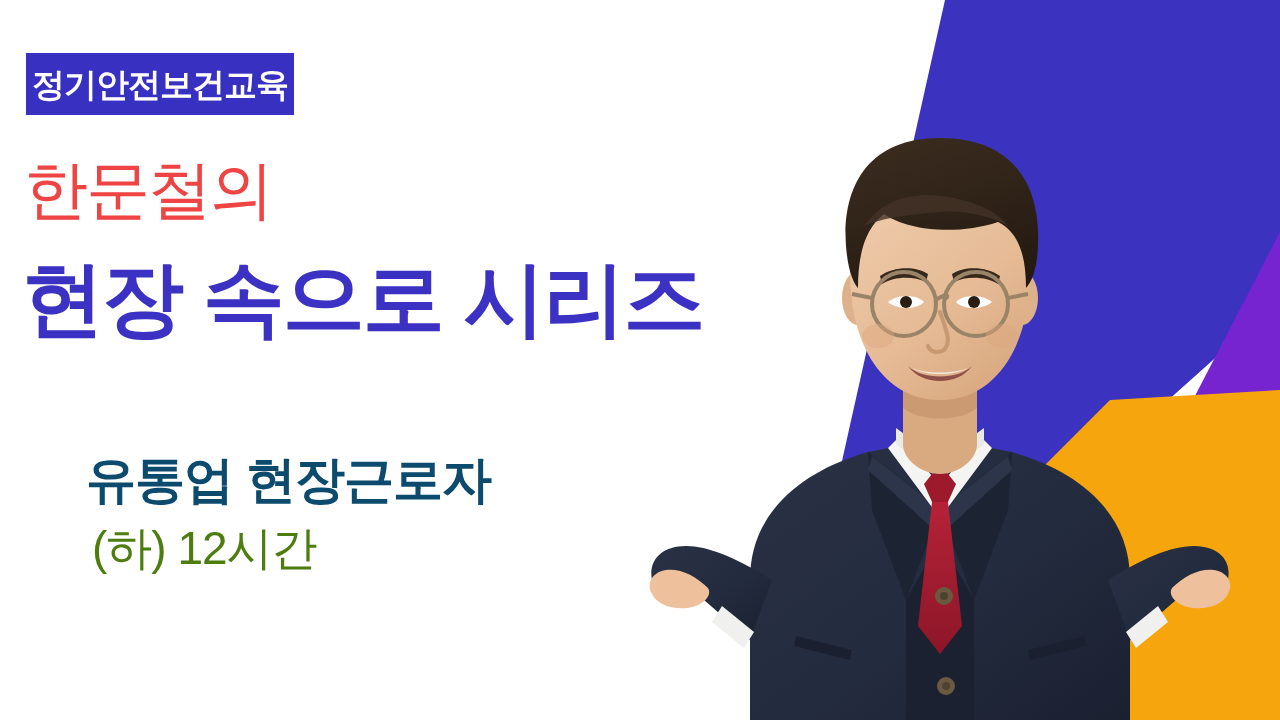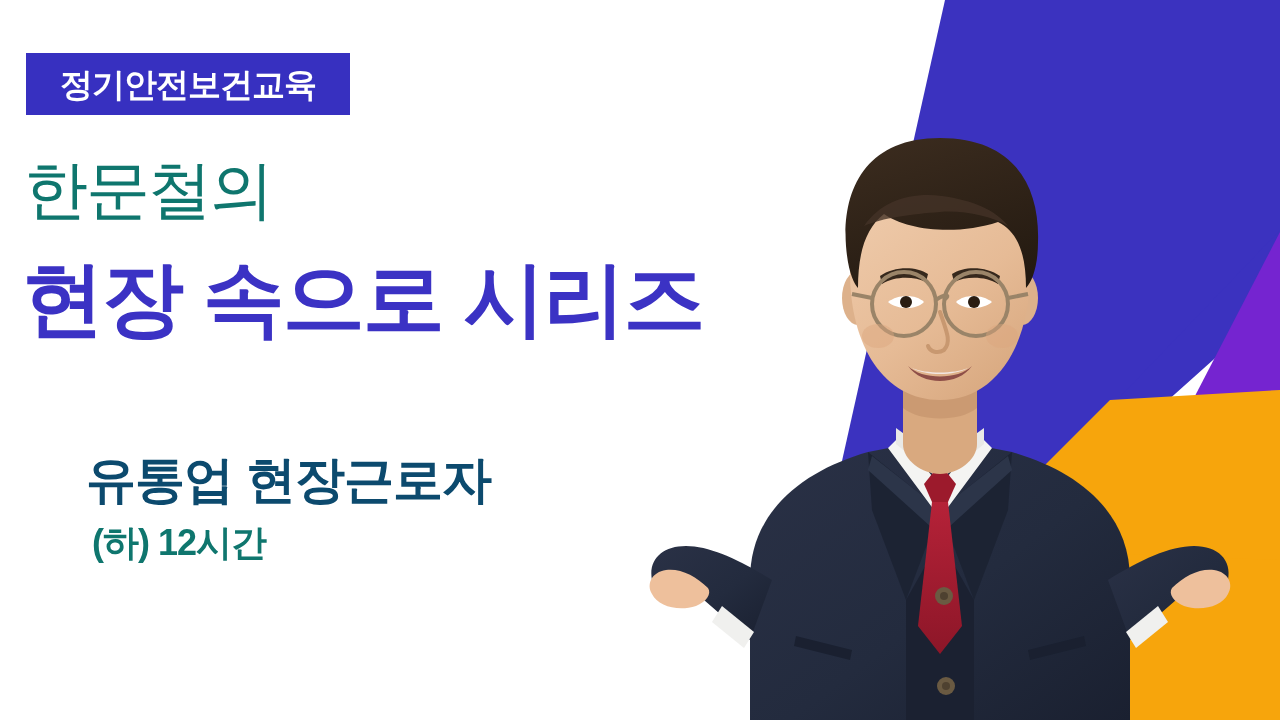--- a/index.html
+++ b/index.html
@@ -45,35 +45,35 @@
     height: 720px;
   }
 
   .badge {
     position: absolute;
     left: 26px;
     top: 53px;
     height: 62px;
     display: flex;
     align-items: center;
-    padding: 0 34px;
+    padding: 0 6px;
     background: #3730c0;
     color: #ffffff;
     font-size: 33px;
     font-weight: 700;
     letter-spacing: -1px;
     line-height: 1;
     white-space: nowrap;
   }
 
   .title-line1 {
     position: absolute;
     left: 24px;
     top: 158px;
-    color: #0f766e;
+    color: #ef4444;
     font-size: 64px;
     font-weight: 500;
     letter-spacing: -2px;
     line-height: 1;
     white-space: nowrap;
   }
 
   .title-line2 {
     position: absolute;
     left: 22px;
@@ -95,23 +95,23 @@
     font-weight: 800;
     letter-spacing: -1px;
     line-height: 1;
     white-space: nowrap;
   }
 
   .subtitle-line2 {
     position: absolute;
     left: 92px;
     top: 525px;
-    color: #0f766e;
-    font-size: 36px;
-    font-weight: 700;
+    color: #4d7c0f;
+    font-size: 46px;
+    font-weight: 400;
     letter-spacing: -1px;
     line-height: 1;
     white-space: nowrap;
   }
 </style>
 </head>
 <body>
 
 <div id="thumbnail">
 

